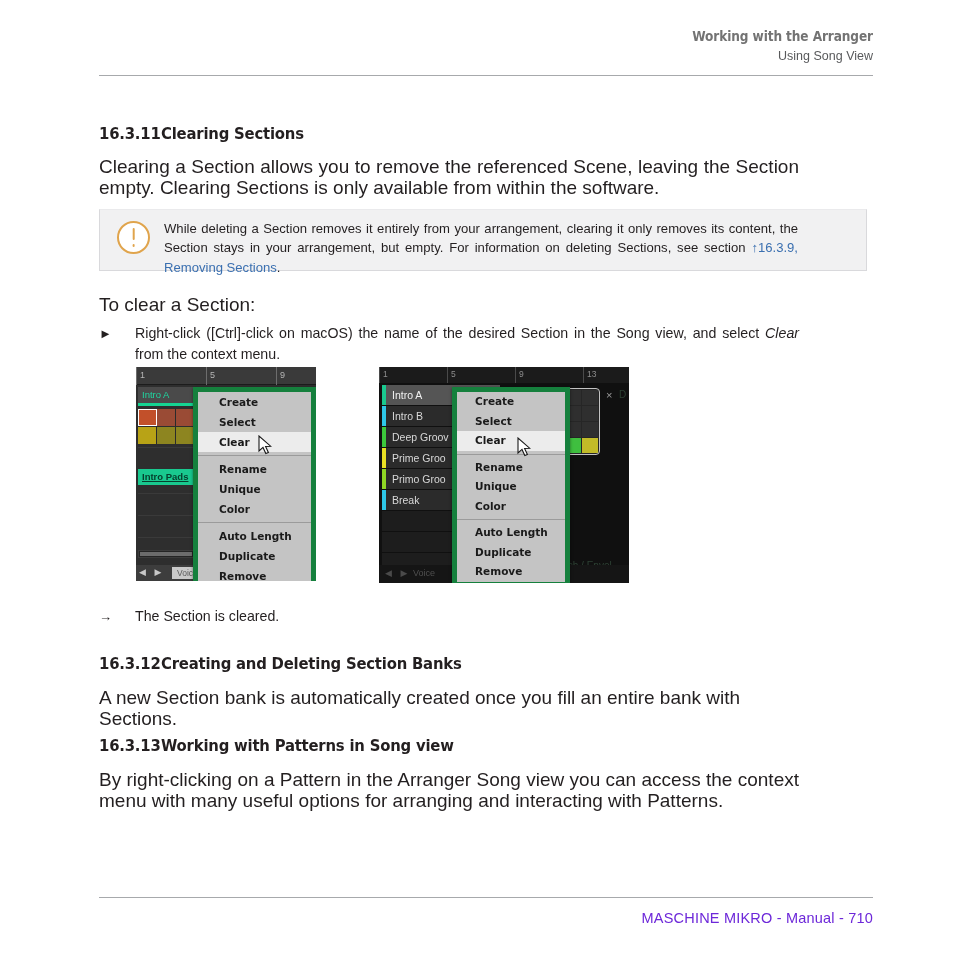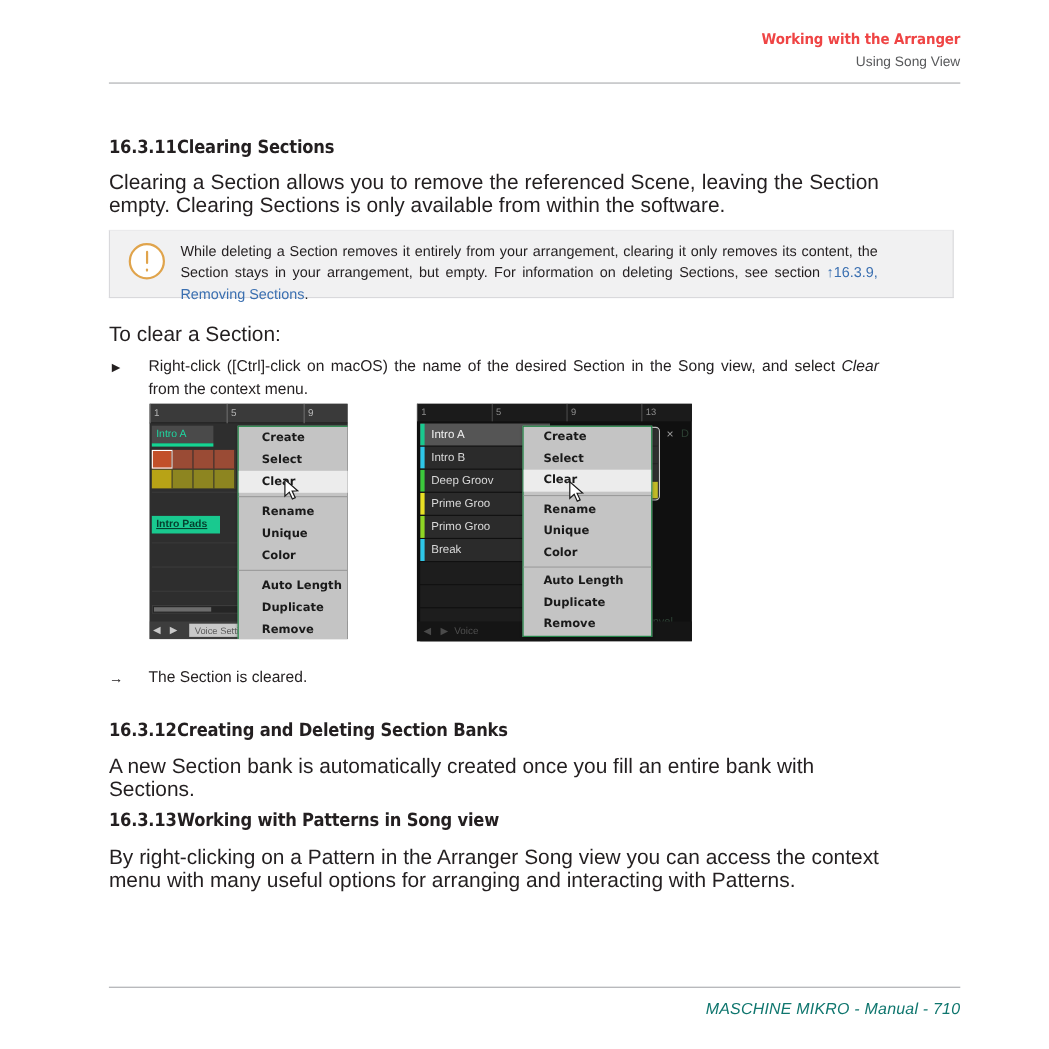--- a/index.html
+++ b/index.html
@@ -11,33 +11,33 @@
     color: #231f20;
     position: relative;
     overflow: hidden;
   }
   .page { position: absolute; left: 0; top: 0; width: 954px; height: 954px; }
 
   
   .runhead { position: absolute; left: 99px; top: 28px; width: 774px; text-align: right; }
   .runhead-title {
     font-family: "DejaVu Sans Condensed", "Liberation Sans Narrow", "Liberation Sans", sans-serif;
-    font-weight: bold; font-size: 13.5px; color: #ef4444; letter-spacing: -0.1px;
+    font-weight: bold; font-size: 13.5px; color: #737373; letter-spacing: -0.1px;
     line-height: 16px;
   }
   .runhead-sub {
     font-size: 12.5px; color: #58595b; line-height: 20px; margin-top: 2px;
     font-family: "Liberation Sans", sans-serif;
   }
   .rule-top { position: absolute; left: 99px; top: 75px; width: 774px; height: 1px; background: #a7a9ac; }
   .rule-bottom { position: absolute; left: 99px; top: 897px; width: 774px; height: 1px; background: #a7a9ac; }
 
   
   .footer { position: absolute; left: 99px; top: 910px; width: 774px; text-align: right;
-            font-size: 14.5px; color: #0f766e; letter-spacing: 0.2px; font-style: italic; }
+            font-size: 14.5px; color: #6d28d9; letter-spacing: 0.2px; }
 
   
   .h3 {
     position: absolute; left: 99px;
     font-family: "DejaVu Sans Condensed", "Liberation Sans Narrow", "Liberation Sans", sans-serif;
     font-weight: bold; font-size: 16.5px; color: #231f20; white-space: nowrap;
     letter-spacing: -0.2px;
   }
   .h3 .num { display: inline-block; min-width: 62px; }
 
@@ -156,22 +156,22 @@
   .closex { position: absolute; left: 227px; top: 22px; color: #9a9a9a; font-size: 11px; }
   .faint {
     position: absolute; color: #2f4436; font-size: 10px; white-space: nowrap; opacity: .95;
   }
   .rbot { position: absolute; left: 0; bottom: 0; width: 100%; height: 18px; background: #151515; }
   .rbot .navarrows { position: absolute; left: 6px; top: 3px; color: #4a4a4a; font-size: 9px; letter-spacing: 3px; }
   .rbot .tab { position: absolute; left: 34px; top: 3px; color: #4f4f4f; font-size: 9px; }
 
   
   .ctxmenu {
-    position: absolute; background: #c4c4c4; border: 1px solid #15803d;
-    box-shadow: 0 1px 3px rgba(0,0,0,.45); z-index: 20; margin-left: 23px;
+    position: absolute; background: #c4c4c4; border: 5px solid #15803d;
+    box-shadow: 0 1px 3px rgba(0,0,0,.45); z-index: 20;
   }
   .ctxitem {
     position: relative; color: #1a1a1a; white-space: nowrap;
     font-family: "DejaVu Sans", sans-serif; font-weight: bold;
   }
   .ctxitem.hl { background: #ececec; }
   .ctxsep { height: 1px; background: #9b9b9b; margin: 3px 0; }
 
   #menuLeft { left: 57px; top: 20px; width: 123px; }
   #menuLeft .ctxitem { font-size: 10.5px; line-height: 20px; padding-left: 21px; }

